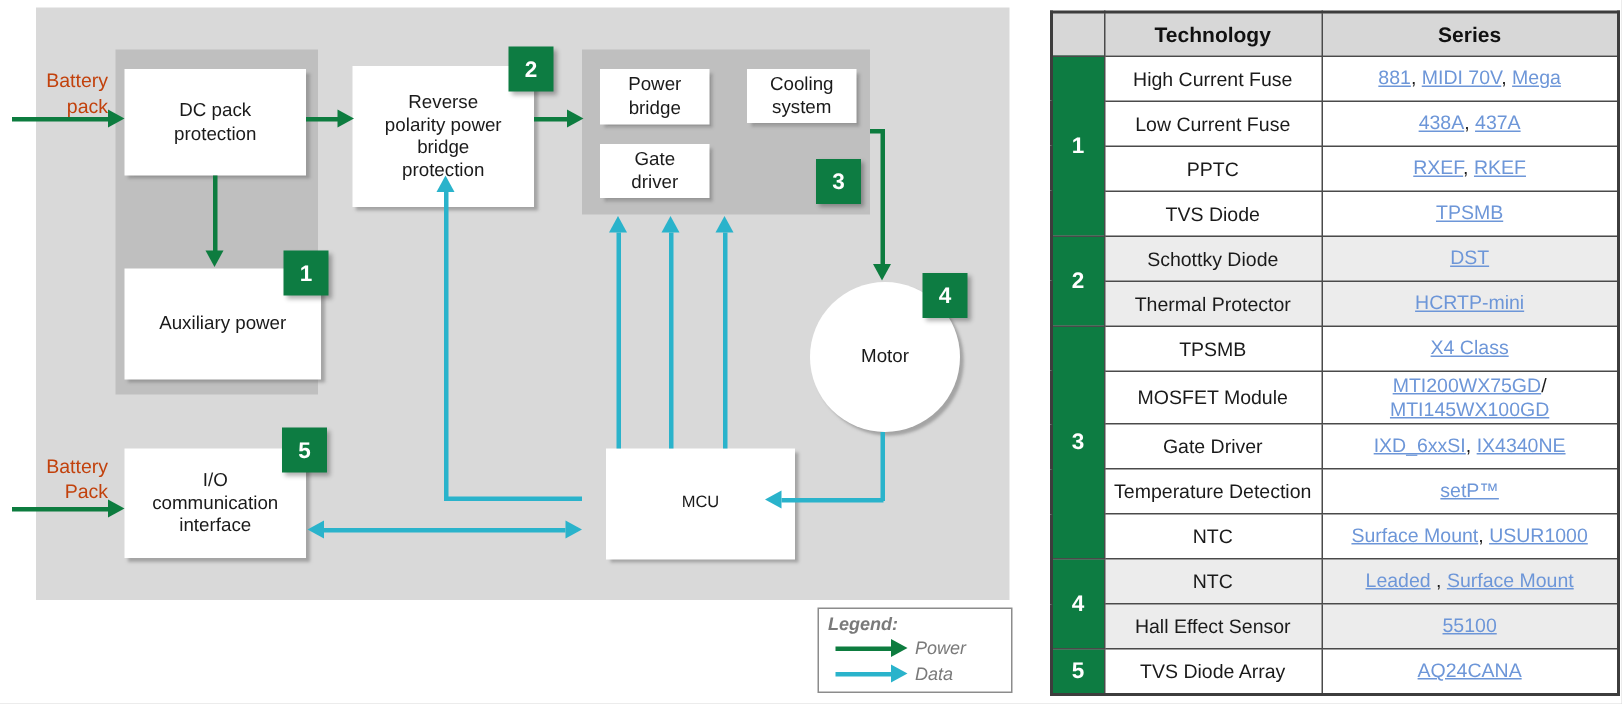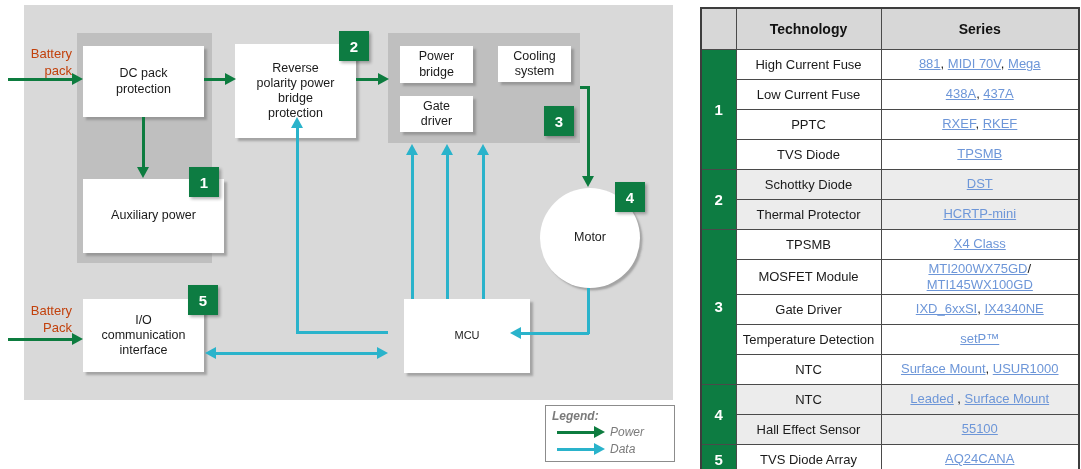--- a/index.html
+++ b/index.html
@@ -58,21 +58,21 @@
   #legend .lg-label{position:absolute;font-size:12px;font-style:italic;color:#7a7a7a;}
 
   #tech-table{
     position:absolute;left:700px;top:7px;width:378px;
     border-collapse:collapse;table-layout:fixed;
     border:2px solid #3d3d3d;font-size:13px;
   }
   #tech-table th,#tech-table td{
     border:1px solid var(--border);text-align:center;vertical-align:middle;padding:1px 4px;
   }
-  #tech-table thead tr{height:41px;}
+  #tech-table thead tr{height:29px;}
   #tech-table tbody tr{height:30px;}
   #tech-table tbody tr.tall{height:33px;padding-left:23px;}
   #tech-table th{background:#d7d7d7;font-size:14px;font-weight:bold;color:#111;}
   #tech-table col.c-num{width:35px;}
   #tech-table col.c-tech{width:145px;}
   #tech-table col.c-series{width:198px;}
   #tech-table td.gnum{background:#0d7c42;color:#fff;font-weight:bold;font-size:15px;}
   #tech-table tr.shade td{background:#ececec;}
   #tech-table tr.shade td.gnum{background:#0d7c42;}
   #tech-table td.series{line-height:1.25;}
@@ -104,21 +104,21 @@
 bridge</span>
     </div>
     <div class="blk" style="left:498px;top:46px;width:73px;height:36px">
       <span class="box-label">Cooling
 system</span>
     </div>
     <div class="blk" style="left:400px;top:96px;width:73px;height:36px">
       <span class="box-label">Gate
 driver</span>
     </div>
-    <div class="blk" style="left:83px;top:179px;width:141px;height:74px">
+    <div class="blk" style="left:83px;top:179px;width:131px;height:74px">
       <span class="box-label">Auxiliary power</span>
     </div>
     <div class="blk" style="left:83px;top:299px;width:121px;height:73px">
       <span class="box-label">I/O
 communication
 interface</span>
     </div>
     <div class="blk" style="left:404px;top:299px;width:126px;height:74px;font-size:11px">
       <span class="box-label">MCU</span>
     </div>

